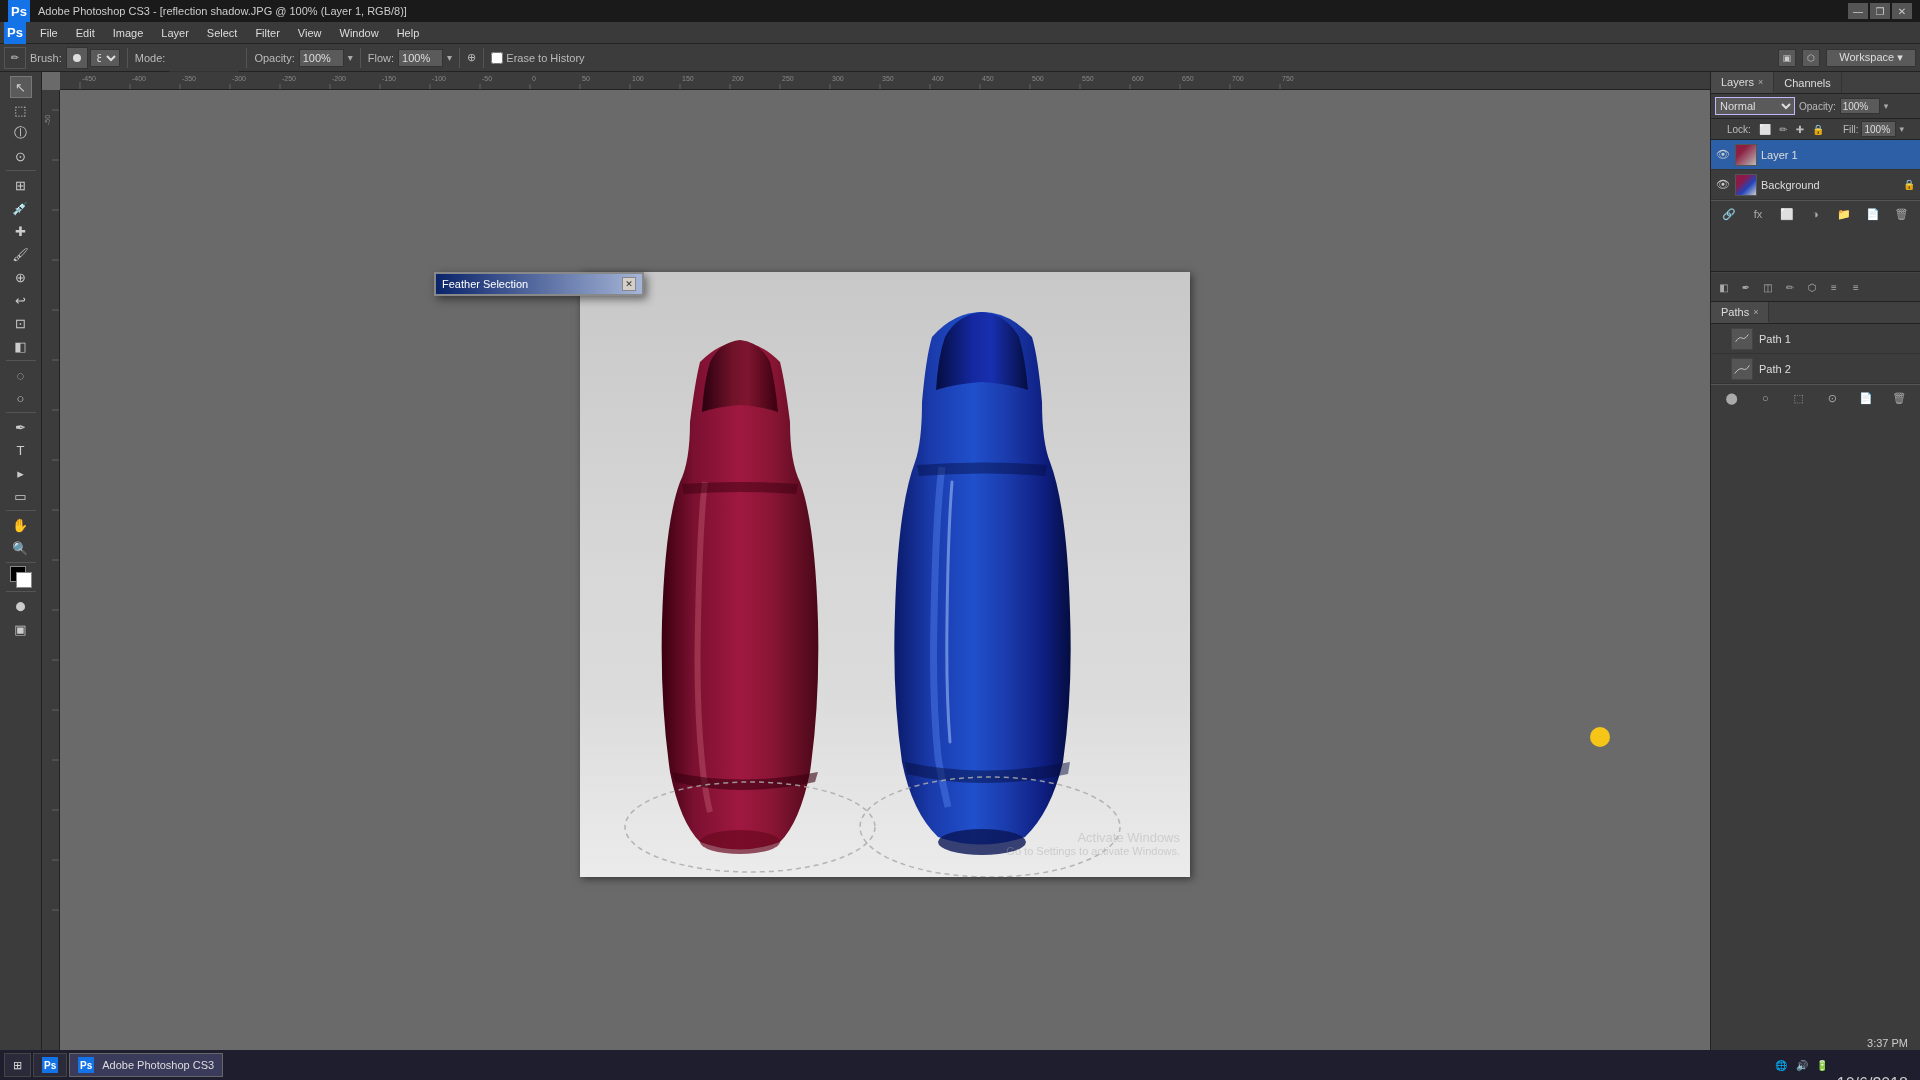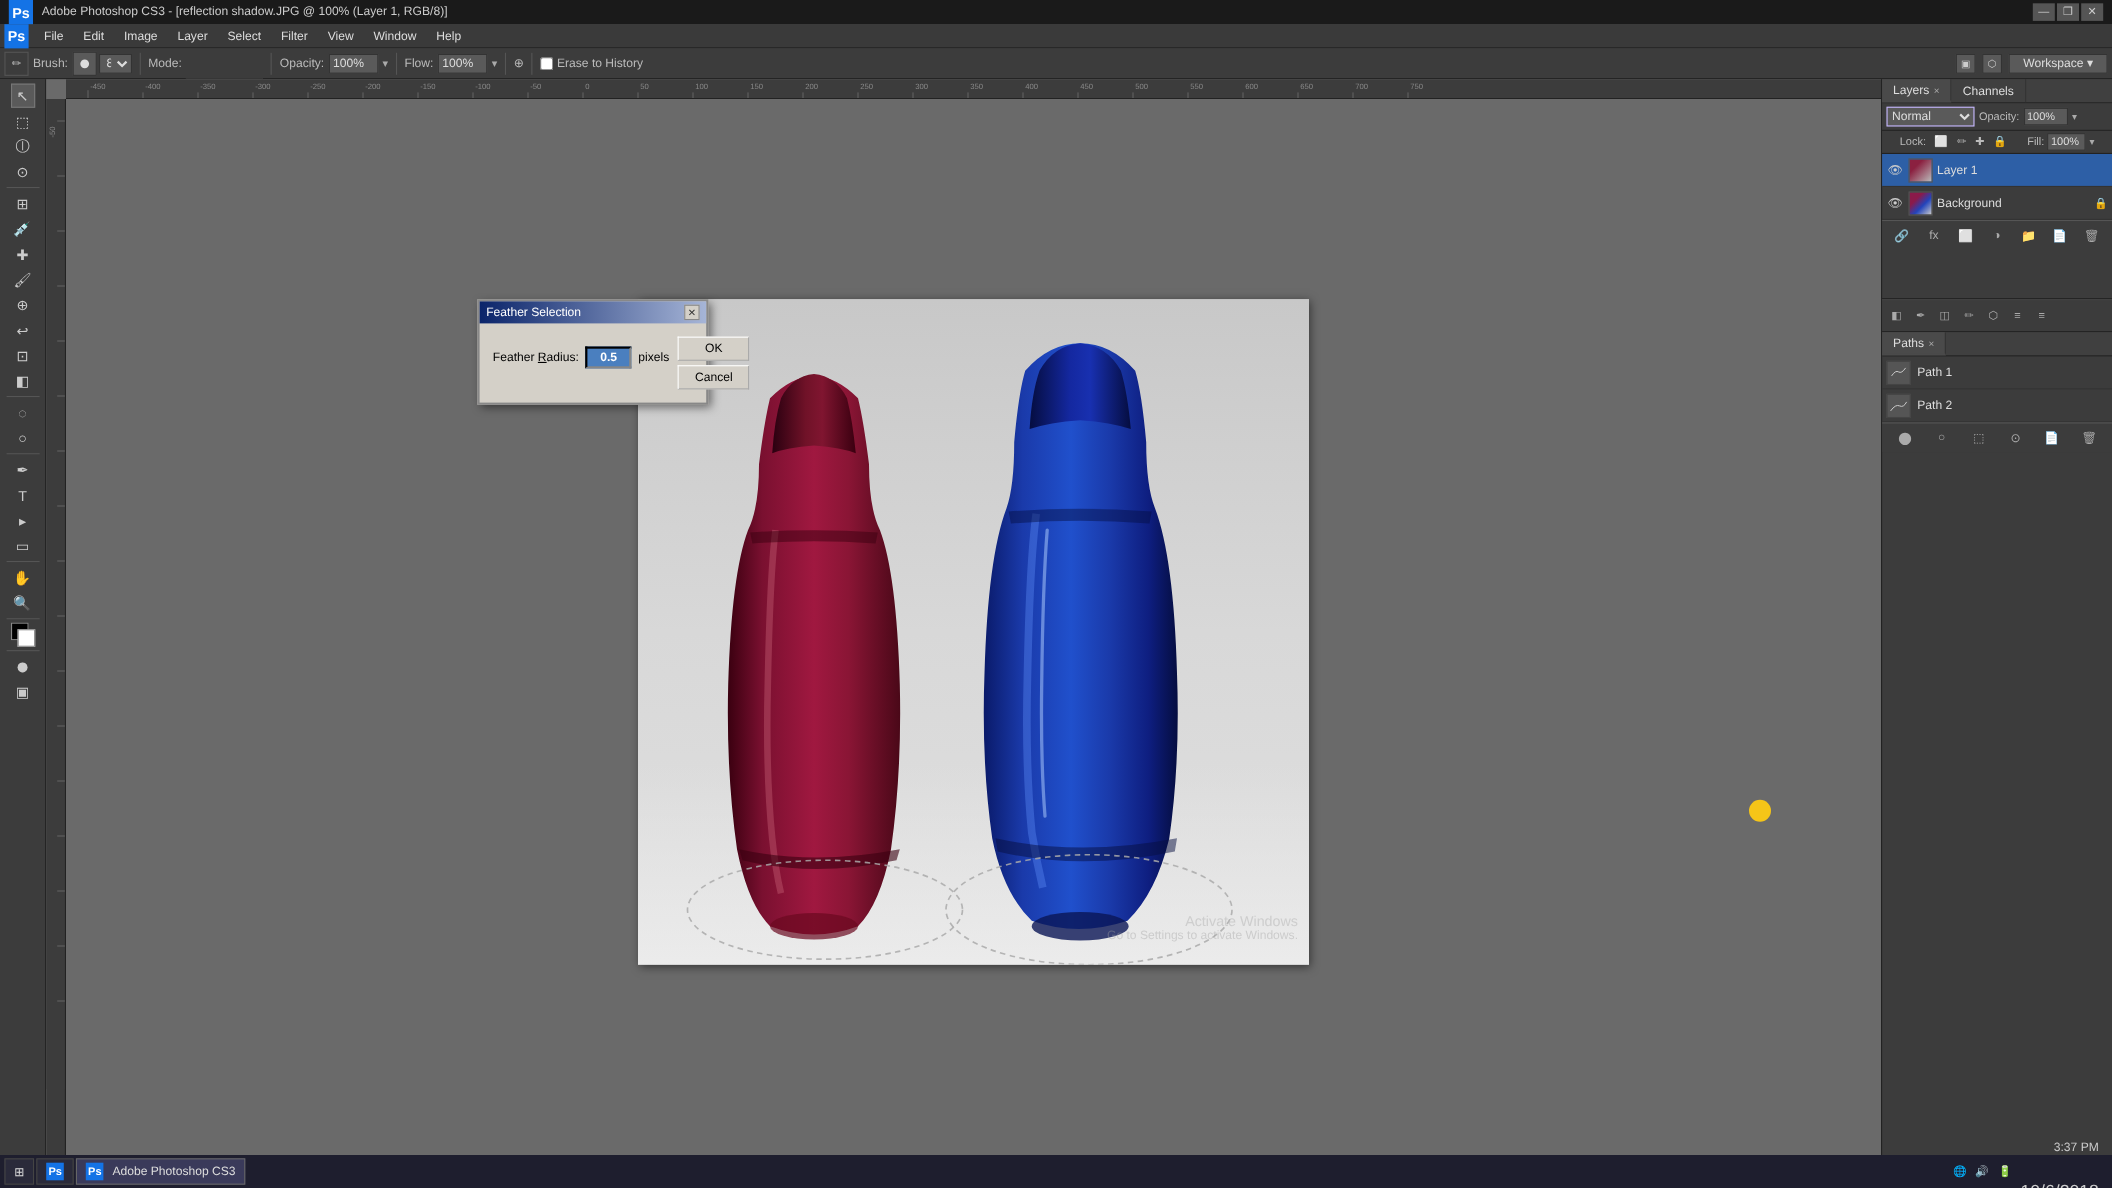--- a/index.html
+++ b/index.html
@@ -110,21 +110,21 @@
     .layer-name { font-size: 11px; color: #ddd; flex: 1; }
     .layer-lock-icon { color: #aaa; font-size: 10px; }
 
     
     #layers-icons { display: flex; align-items: center; justify-content: space-around; padding: 4px; border-top: 1px solid #555; background: #3c3c3c; }
     .layer-icon-btn { width: 18px; height: 18px; background: transparent; border: none; cursor: pointer; display: flex; align-items: center; justify-content: center; color: #aaa; font-size: 11px; }
 
     
     #paths-panel { flex: 1; }
     #paths-header { height: 22px; background: #404040; display: flex; align-items: center; border-bottom: 1px solid #222; }
-    .path-item { height: 30px; display: flex; align-items: center; gap: 6px; padding: 0 4px; cursor: pointer; border-bottom: 1px solid #333; }
+    .path-item { height: 30px; display: flex; align-items: center; gap: 6px; padding: 0 20px; cursor: pointer; border-bottom: 1px solid #333; }
     .path-thumbnail { width: 22px; height: 22px; background: #555; border: 1px solid #444; display: flex; align-items: center; justify-content: center; }
     .path-name { font-size: 11px; color: #ddd; }
     #paths-icons { display: flex; align-items: center; justify-content: space-around; padding: 4px; border-top: 1px solid #555; background: #3c3c3c; }
     .path-icon-btn { width: 18px; height: 18px; background: transparent; border: none; cursor: pointer; display: flex; align-items: center; justify-content: center; color: #aaa; font-size: 11px; }
 
     
     #statusbar { width: 100%; height: 22px; background: #3c3c3c; border-top: 1px solid #222; display: flex; align-items: center; padding: 0 8px; font-size: 10px; color: #bbb; gap: 8px; }
     #statusbar-right { margin-left: auto; display: flex; gap: 8px; }
 
     
@@ -449,35 +449,20 @@
           <div style="font-size:11px;color:rgba(160,160,160,0.4);">Go to Settings to activate Windows.</div>
         </div>
       </div>
     </div>
 
     <div id="feather-dialog" style="position:absolute;top:200px;left:360px;z-index:200;margin-left:32px;">
       <div id="feather-titlebar">
         <span>Feather Selection</span>
         <button id="feather-titlebar-close">✕</button>
       </div>
-      <div id="feather-content">
-        <div style="display:flex;align-items:center;justify-content:space-between;gap:8px;">
-          <div class="feather-row">
-            <label class="feather-label">
-              Feather <span style="text-decoration:underline;">R</span>adius:
-            </label>
-            <input class="feather-input" type="text" value="0.5" style="">
-            <span class="feather-unit">pixels</span>
-          </div>
-          <div id="feather-buttons">
-            <button class="win-btn">OK</button>
-            <button class="win-btn">Cancel</button>
-          </div>
-        </div>
-      </div>
     </div>
   </div>
 
   <div id="right-panels">
 
     <div id="layers-panel">
       <div id="layers-header">
         <div class="panel-tab active">
           <span>Layers</span>
           <span class="panel-tab-close">×</span>

